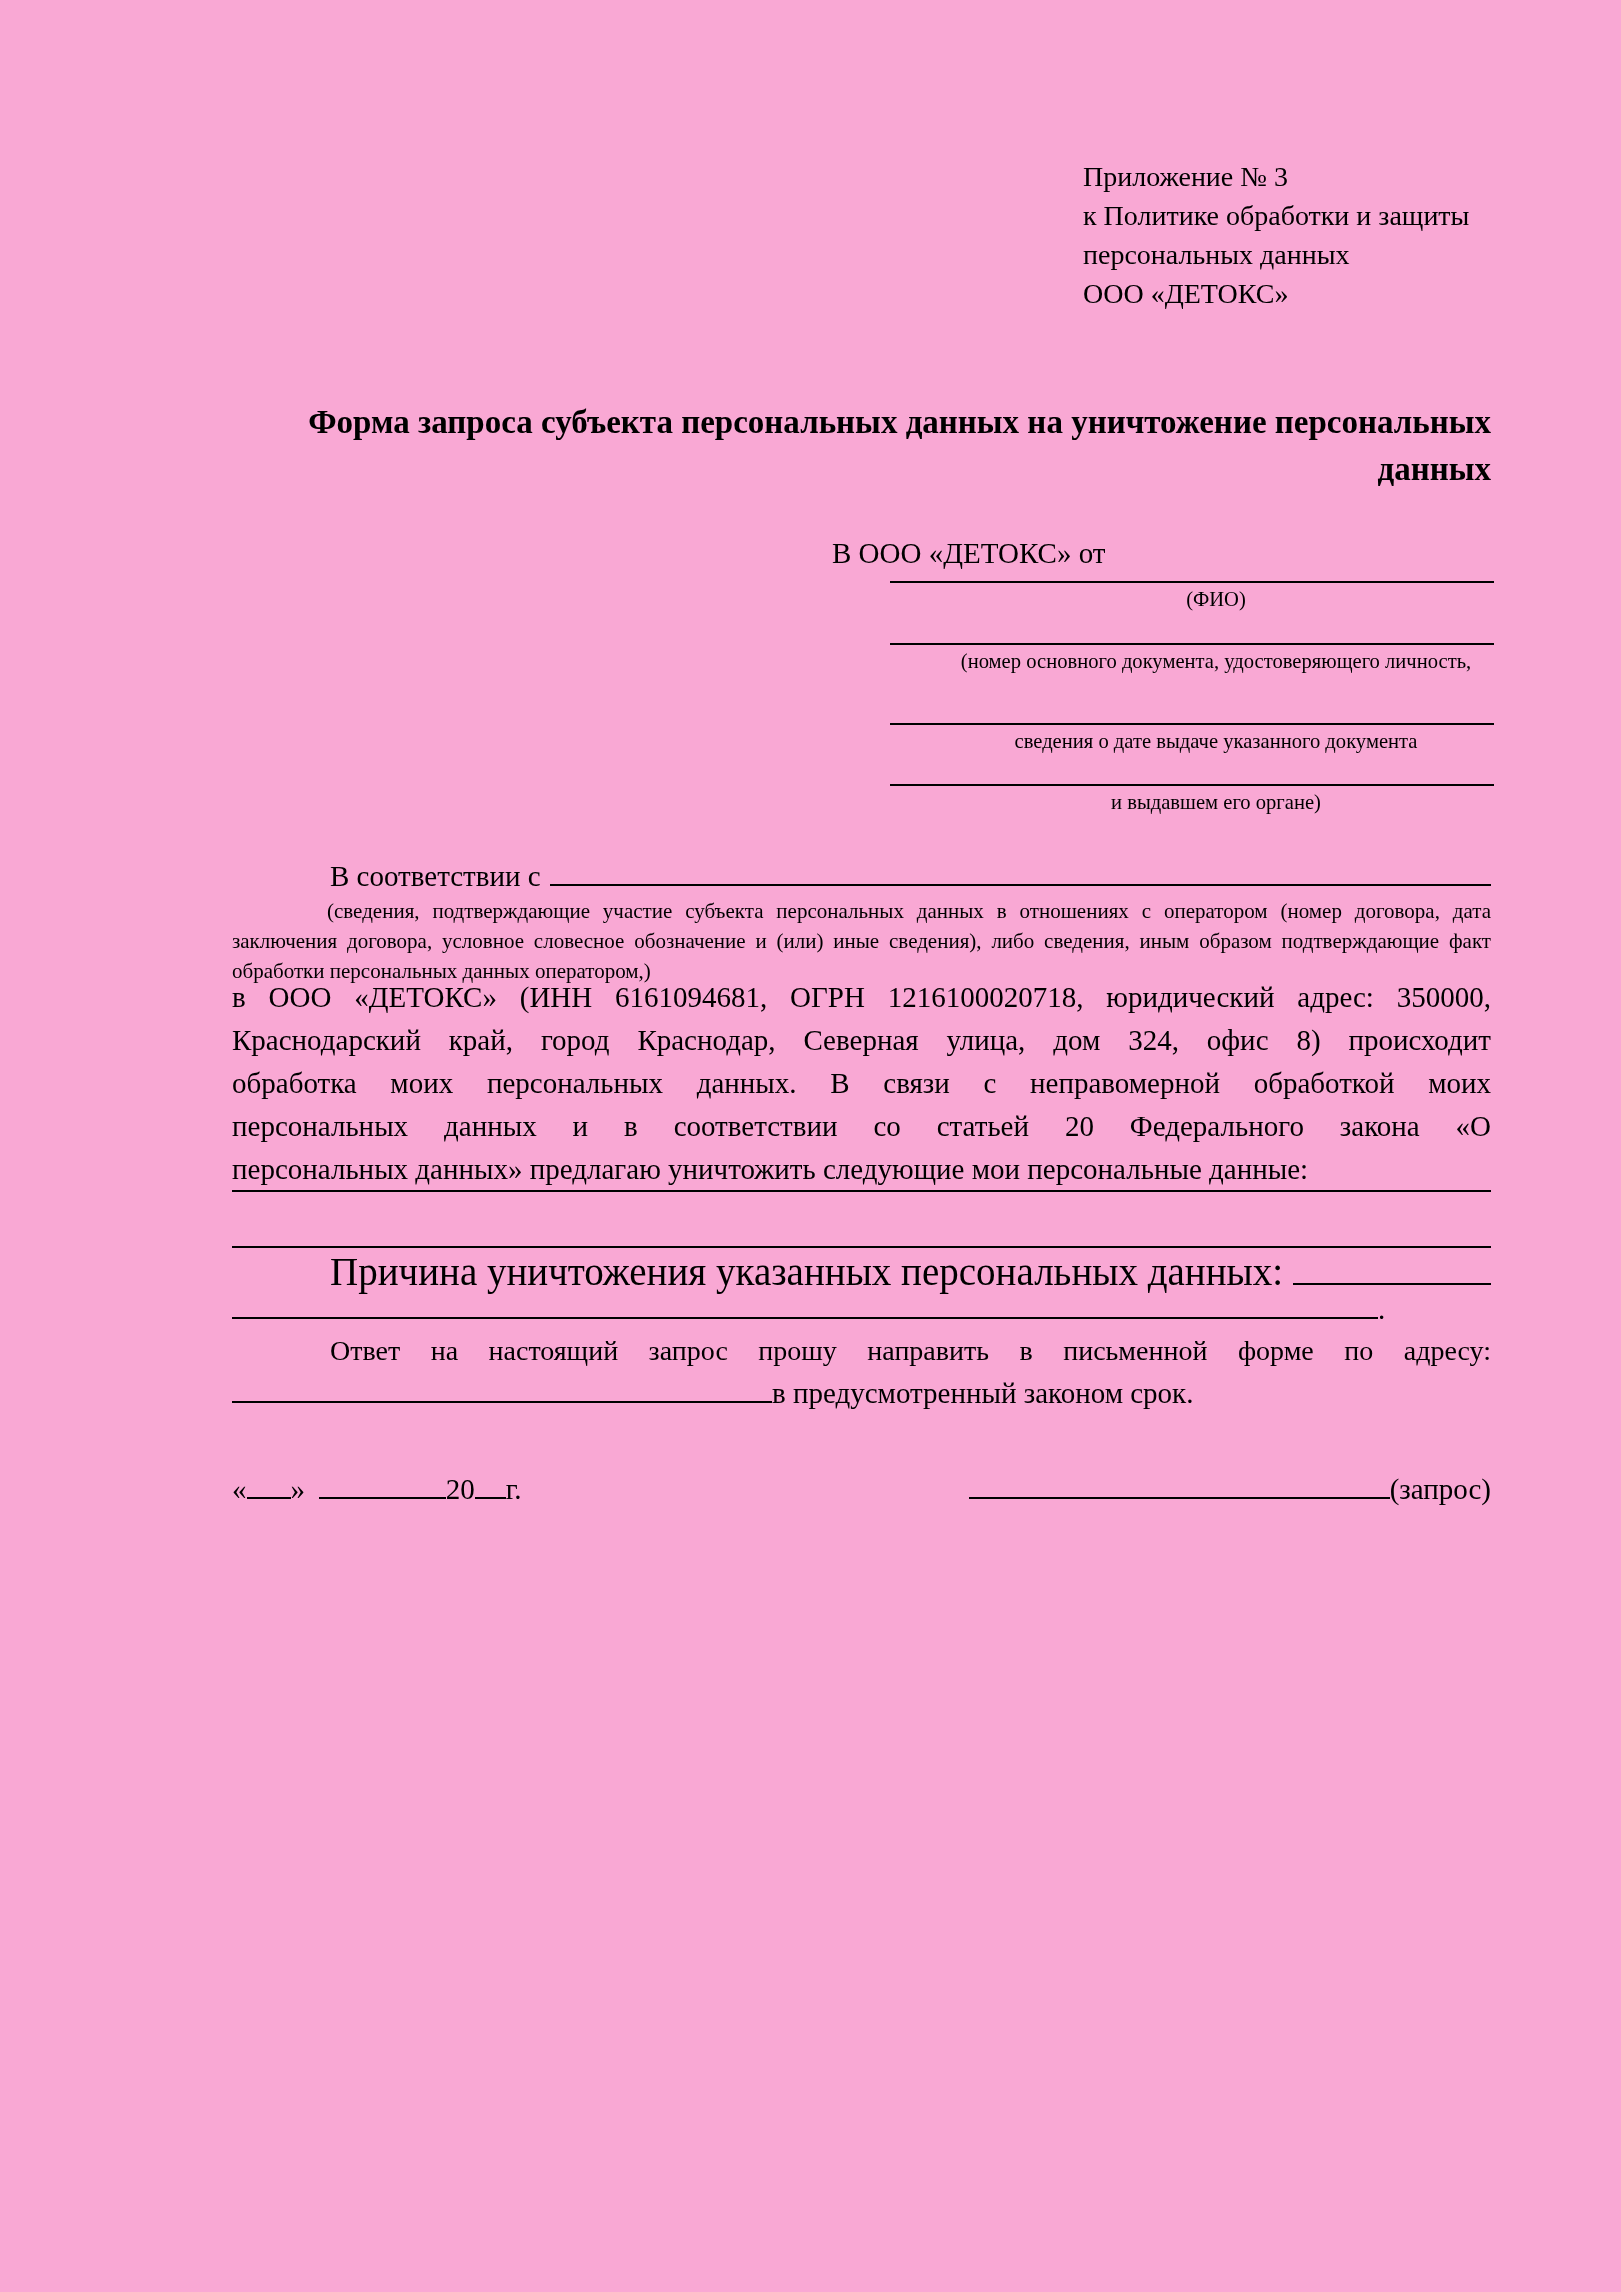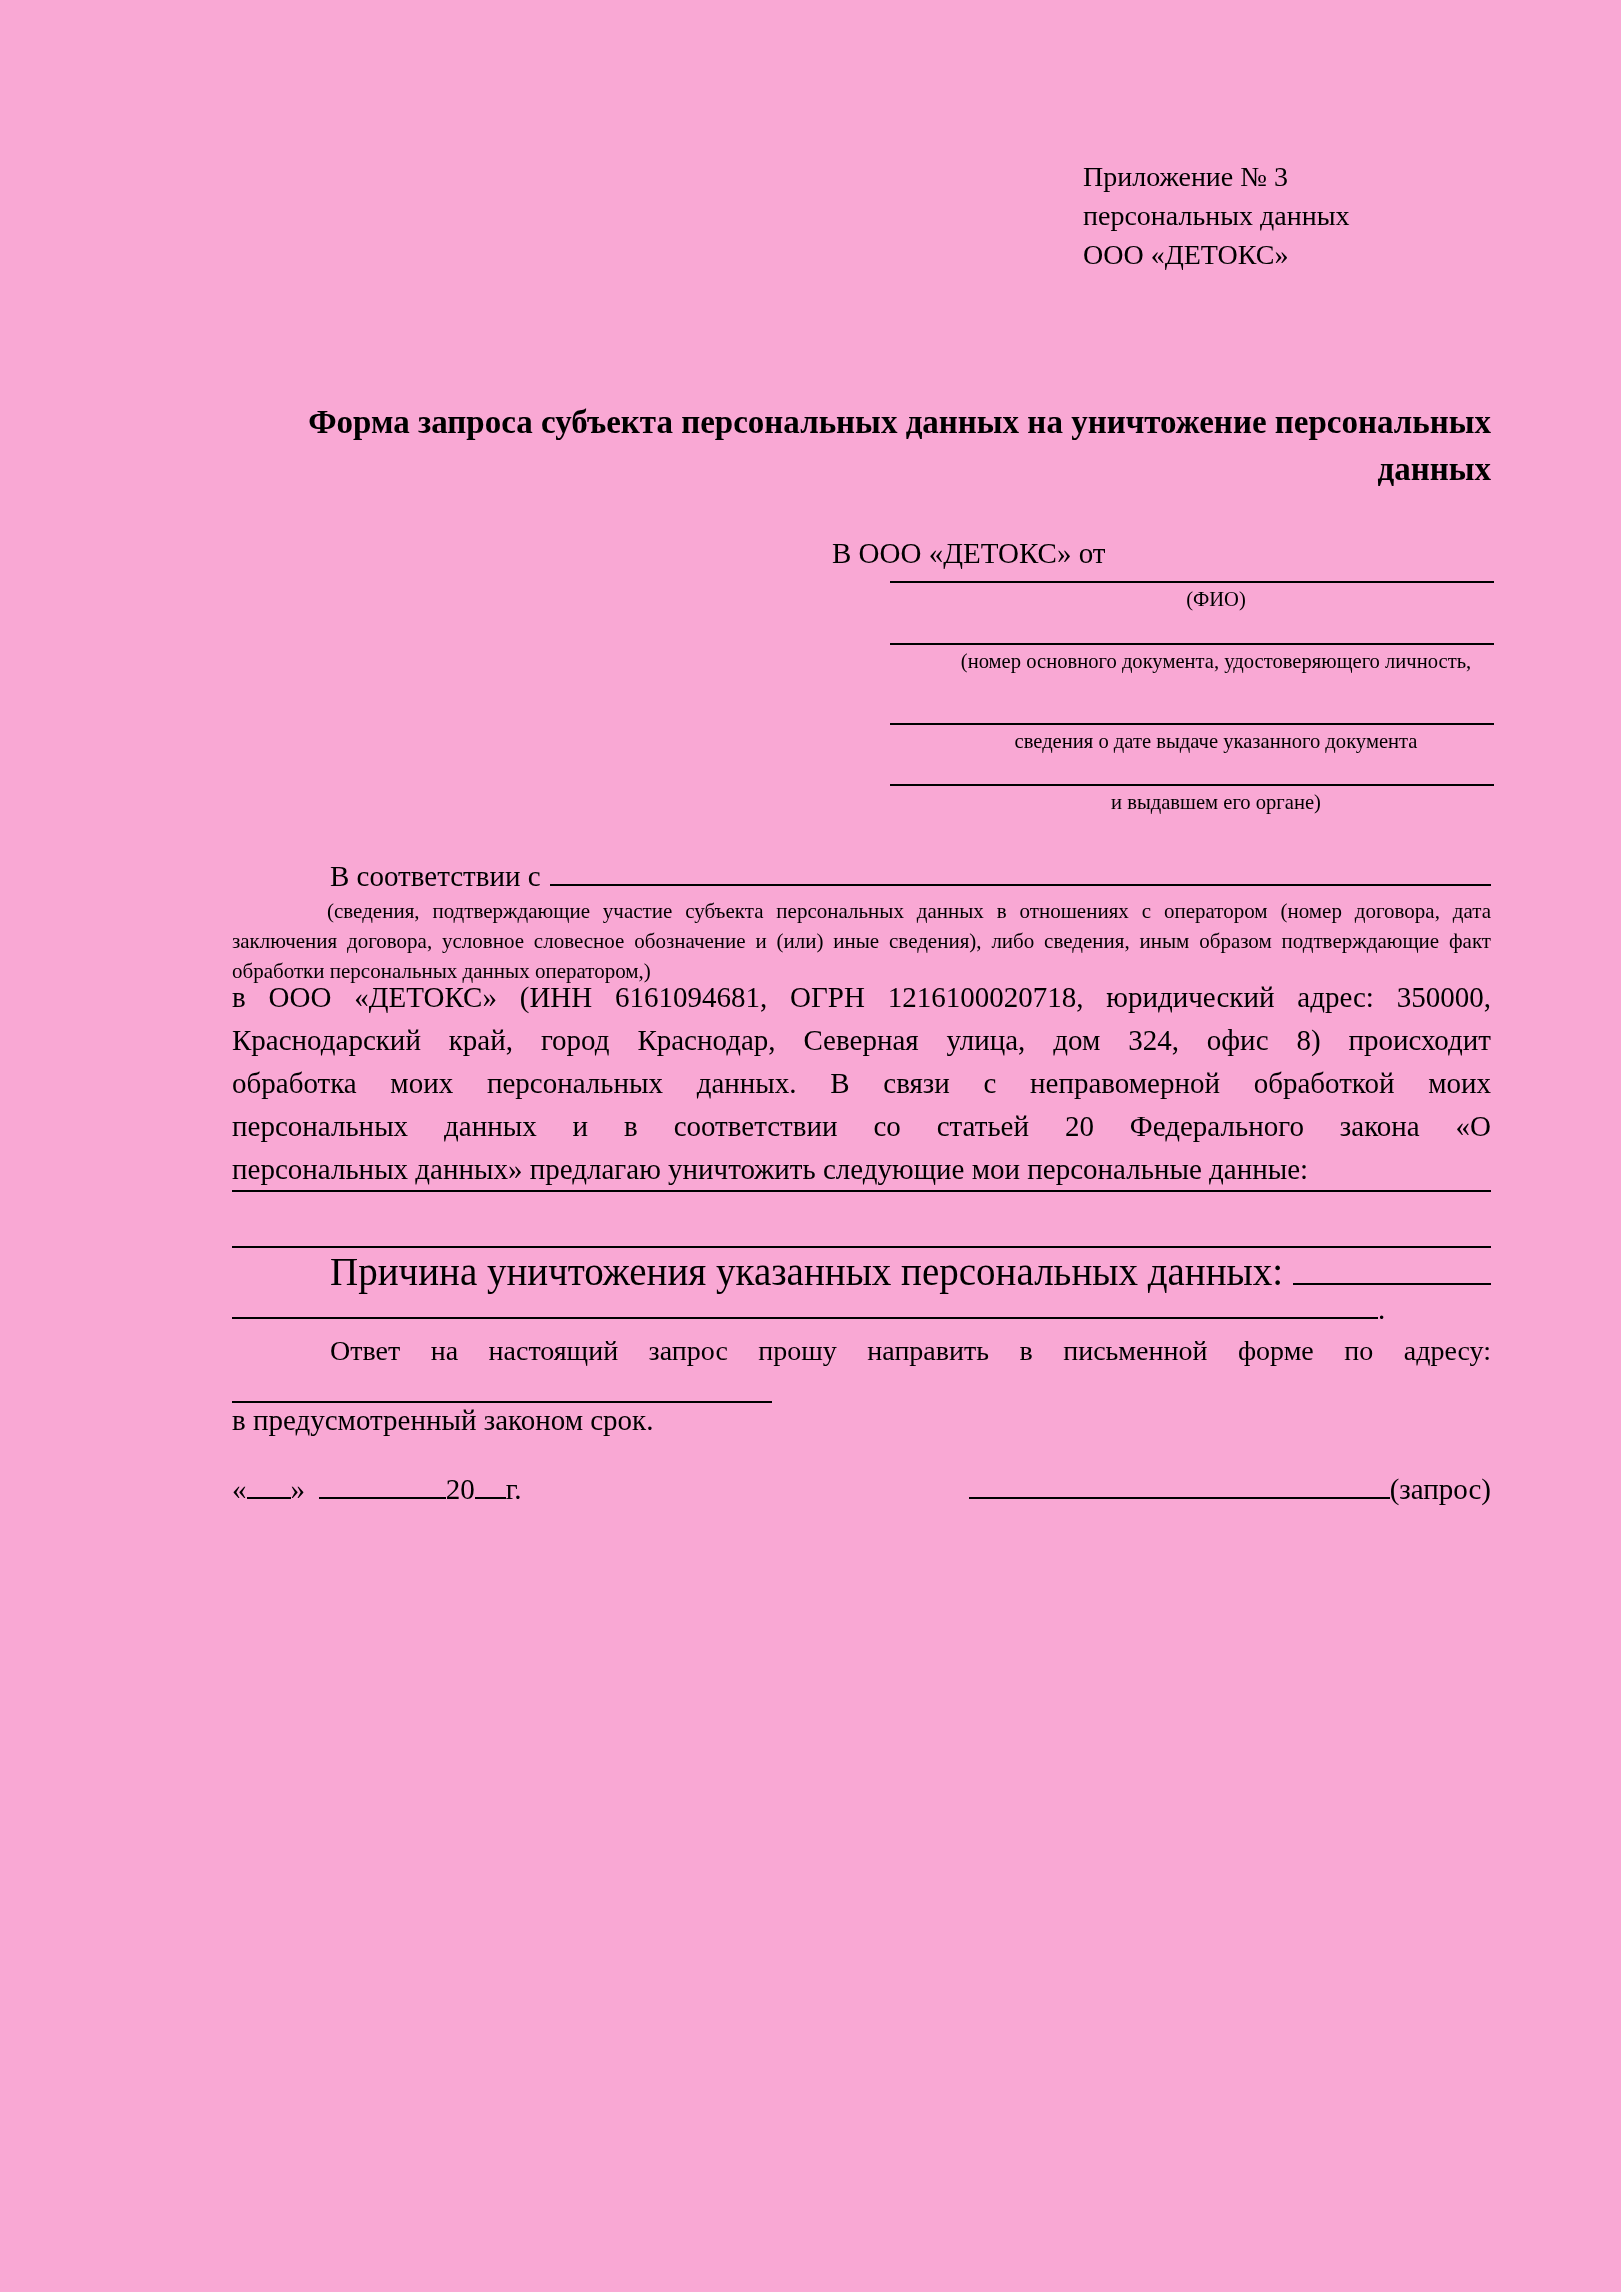--- a/index.html
+++ b/index.html
@@ -41,37 +41,38 @@
   .ruleA{top:1190px}.ruleB{top:1246px}
   
   .blank{display:inline-block;height:29px;border-bottom:2.9px solid #000;margin-bottom:-3.9px;}
   .grow{flex:1;margin-left:9.8px;}
   
   .reason{position:absolute;left:330px;top:1250px;width:1161px;display:flex;align-items:baseline;font-size:39px;line-height:43px;}
   .reason2{position:absolute;left:232px;top:1288px;width:1259px;display:flex;align-items:baseline;font-size:29px;line-height:43px;}
   .w1169{width:1146px;}
   
   .answer1{position:absolute;left:232px;top:1329px;width:1259px;font-size:28px;line-height:43px;text-indent:98px;text-align:justify;text-align-last:justify;}
-  .answer2{position:absolute;left:232px;top:1372px;width:1259px;display:flex;align-items:baseline;font-size:29px;line-height:43px;flex-direction:column;}
+  .answer2{position:absolute;left:232px;top:1372px;width:1259px;display:flex;align-items:baseline;font-size:29px;line-height:43px;}
   .w551{width:540px;}
   
   .datesig{position:absolute;left:232px;top:1468px;width:1259px;display:flex;justify-content:space-between;align-items:baseline;font-size:29px;line-height:43px;}
   .dategroup,.siggroup{display:flex;align-items:baseline;}
   .wday{width:44px;}
   .wmonth{width:127px;margin-left:13.7px;}
   .wyear{width:31px;}
   .wsig{width:421px;}
 </style>
 </head>
 <body>
 
 <div class="page">
 
   <div class="annex">
     <div>Приложение № 3</div>
+    <div>к Политике обработки и защиты</div>
     <div>персональных данных</div>
     <div>ООО «ДЕТОКС»</div>
   </div>
 
   <h1 class="title">Форма запроса субъекта персональных данных на уничтожение персональных данных</h1>
 
   <div class="addressee">В ООО «ДЕТОКС» от</div>
 
   <div class="fill-line fl1"></div>
   <div class="fill-cap fc1">(ФИО)</div>

